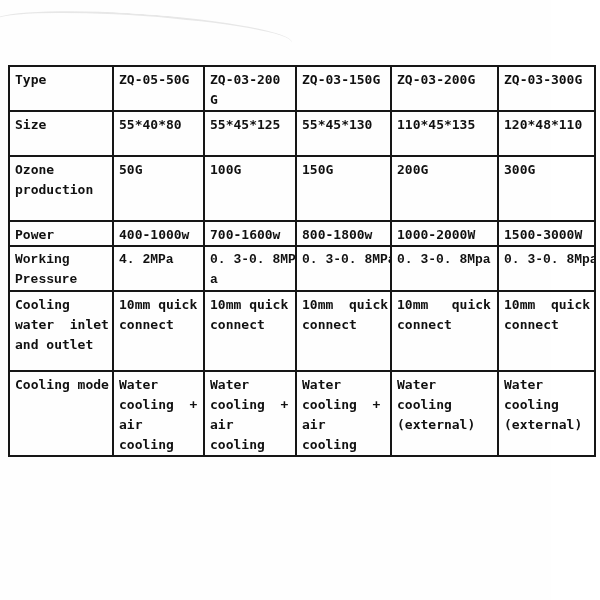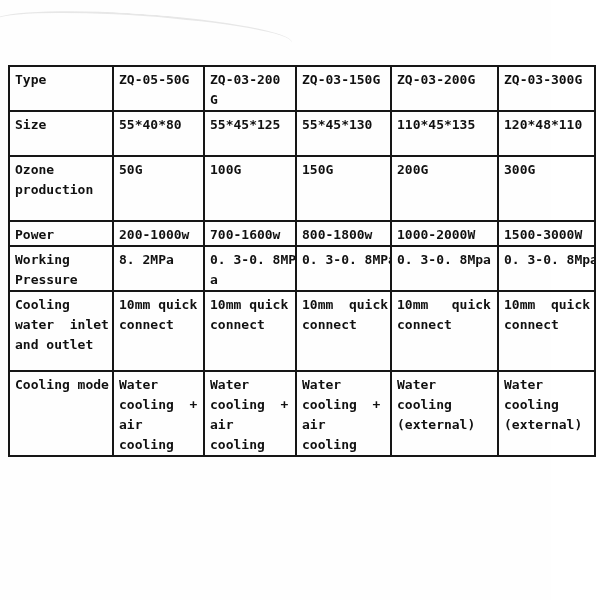--- a/index.html
+++ b/index.html
@@ -41,21 +41,21 @@
     line-height: 20px;
     color: #111111;
     white-space: pre;      
     overflow: hidden;
     box-sizing: border-box;
   }
   tr.r0 td { height: 43px; }
   tr.r1 td { height: 45px; }
   tr.r2 td { height: 65px; }
   tr.r3 td { height: 24px; }
-  tr.r4 td { height: 45px; }
+  tr.r4 td { height: 45px; font-family: Liberation Mono, monospace; }
   tr.r5 td { height: 80px; }
   tr.r6 td { height: 83px; }
   tr.r7 td { height: 83px; }
 </style>
 </head>
 <body>
 
 <div class="canvas">
   <div class="artifact-line"></div>
 
@@ -90,30 +90,30 @@
         <td>Ozone
 production</td>
         <td>50G</td>
         <td>100G</td>
         <td>150G</td>
         <td>200G</td>
         <td>300G</td>
       </tr>
       <tr class="r3">
         <td>Power</td>
-        <td>200-1000w</td>
+        <td>400-1000w</td>
         <td>700-1600w</td>
         <td>800-1800w</td>
         <td>1000-2000W</td>
         <td>1500-3000W</td>
       </tr>
       <tr class="r4">
         <td>Working
 Pressure</td>
-        <td>8. 2MPa</td>
+        <td>4. 2MPa</td>
         <td>0. 3-0. 8MP
 a</td>
         <td>0. 3-0. 8MPa</td>
         <td>0. 3-0. 8Mpa</td>
         <td>0. 3-0. 8Mpa</td>
       </tr>
       <tr class="r5">
         <td>Cooling
 water  inlet
 and outlet</td>

